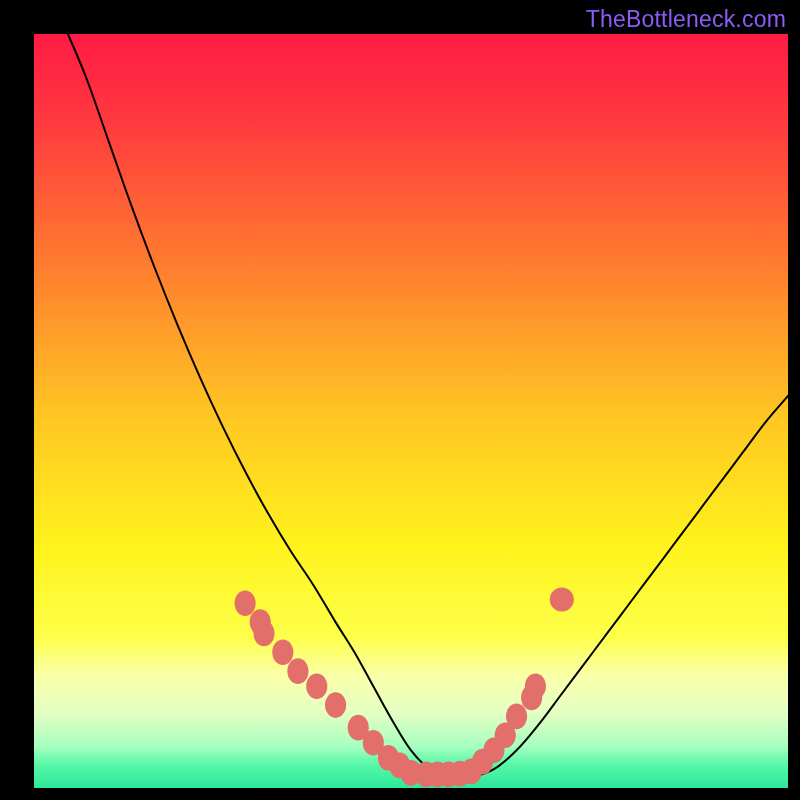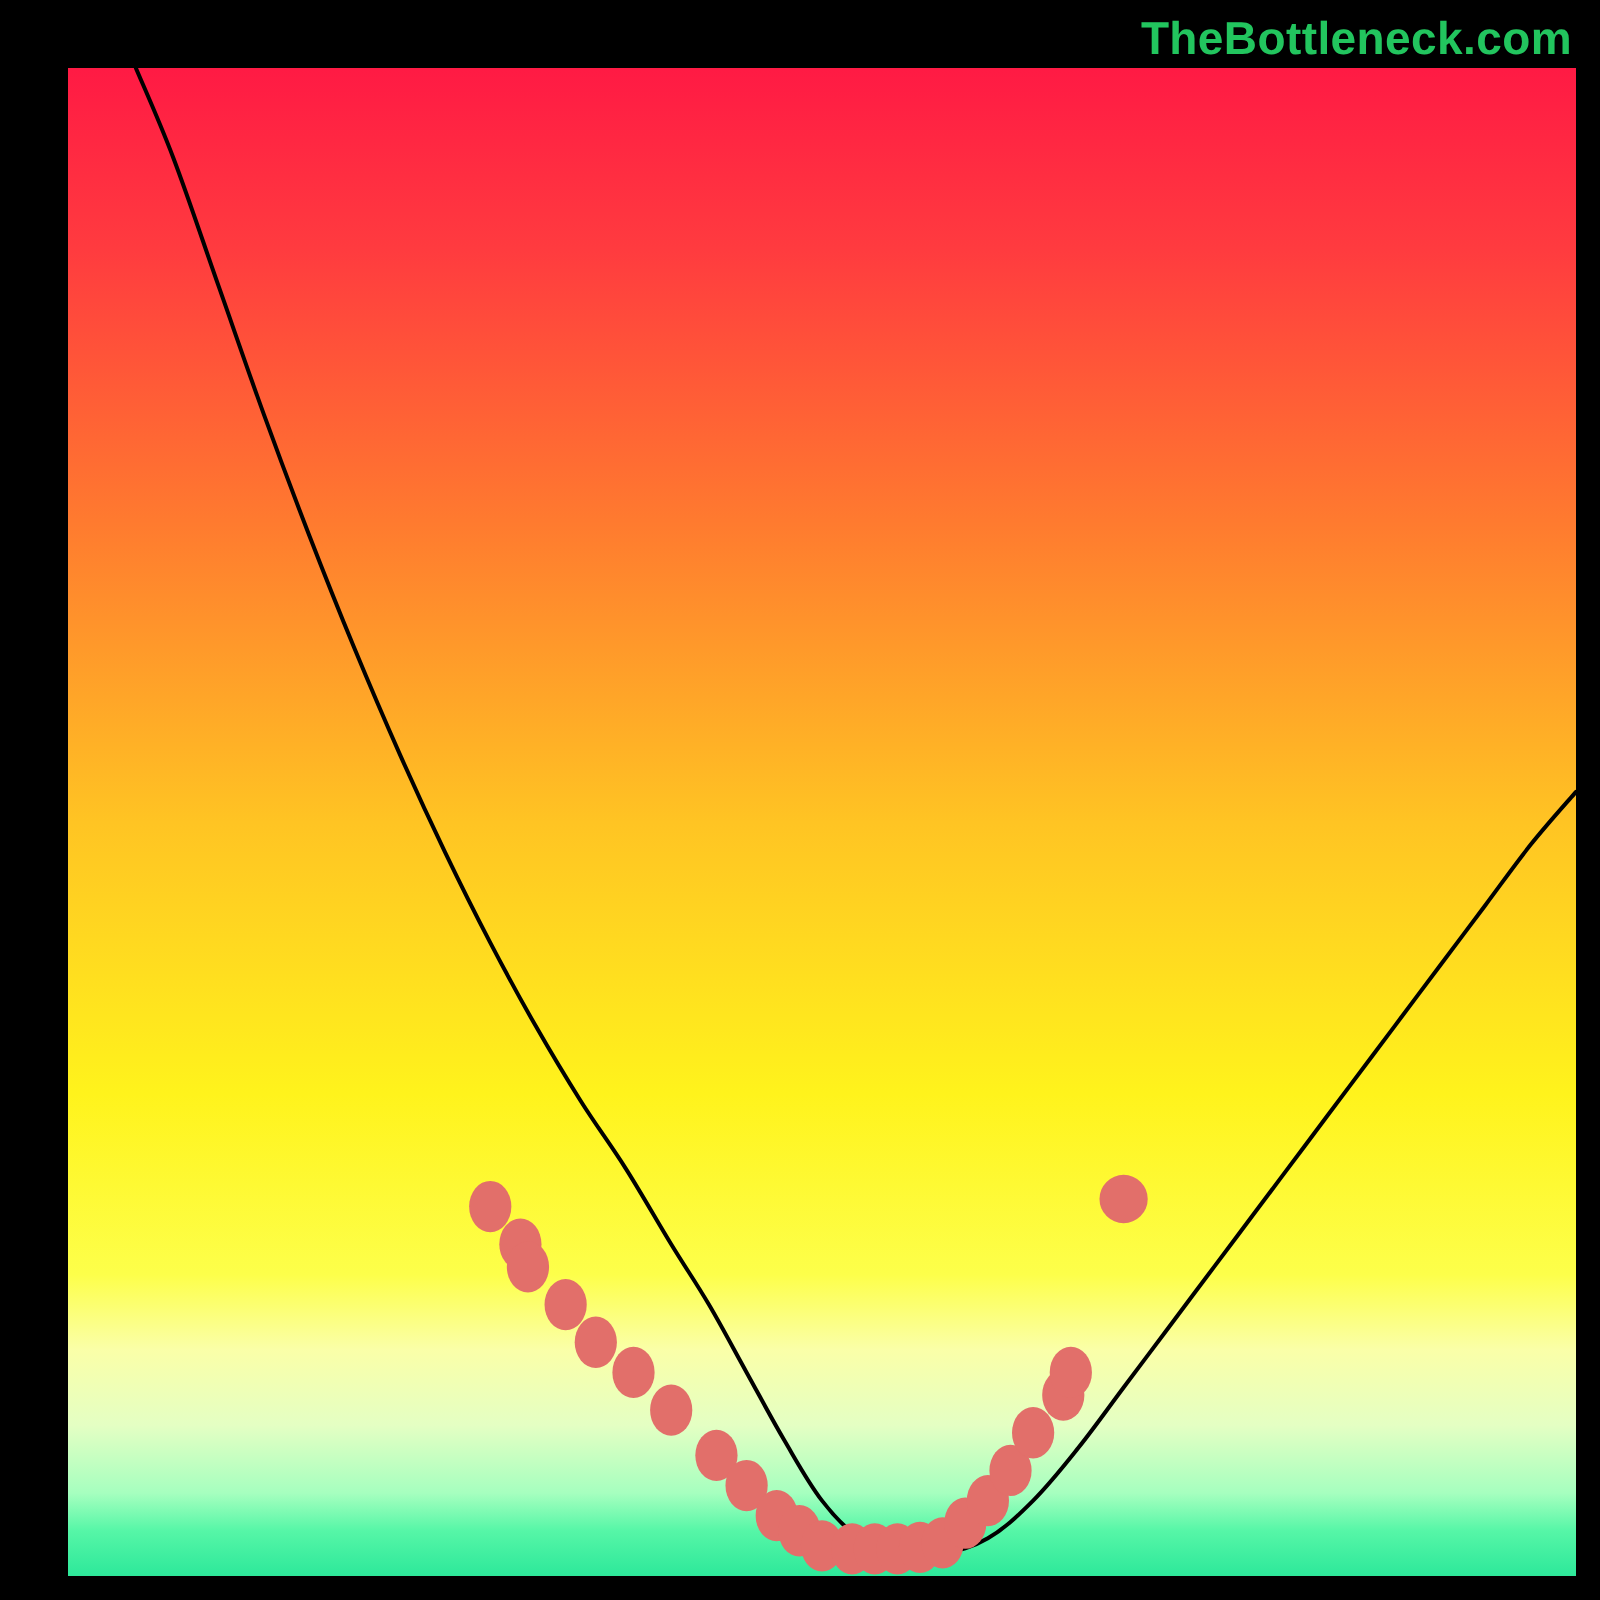--- a/index.html
+++ b/index.html
@@ -14,23 +14,23 @@
   .outer {
     width: 800px;
     height: 800px;
     position: relative;
     background: #000;
   }
   .watermark {
     position: absolute;
     top: 6px;
     right: 14px;
-    color: #22c55e;
+    color: #8b5cf6;
     font-size: 23px;
-    font-weight: 700;
+    font-weight: 400;
     letter-spacing: 0.2px;
     z-index: 10;
   }
   .plot {
     position: absolute;
     left: 34px;
     top: 34px;
     width: 754px;
     height: 754px;
   }

